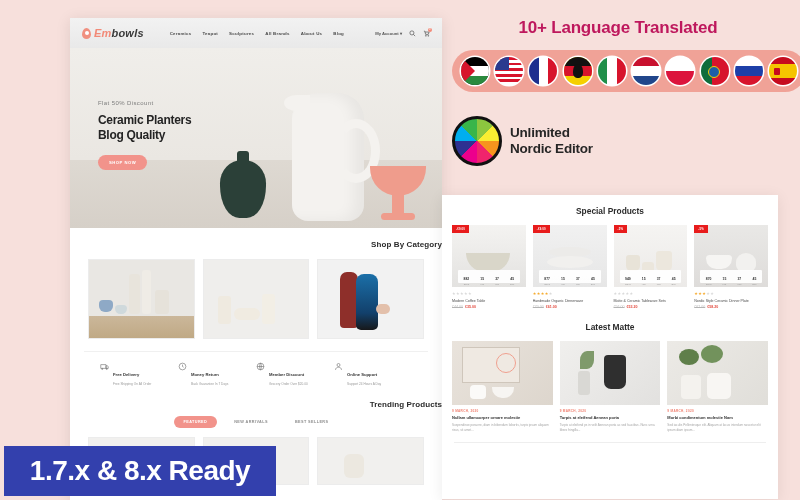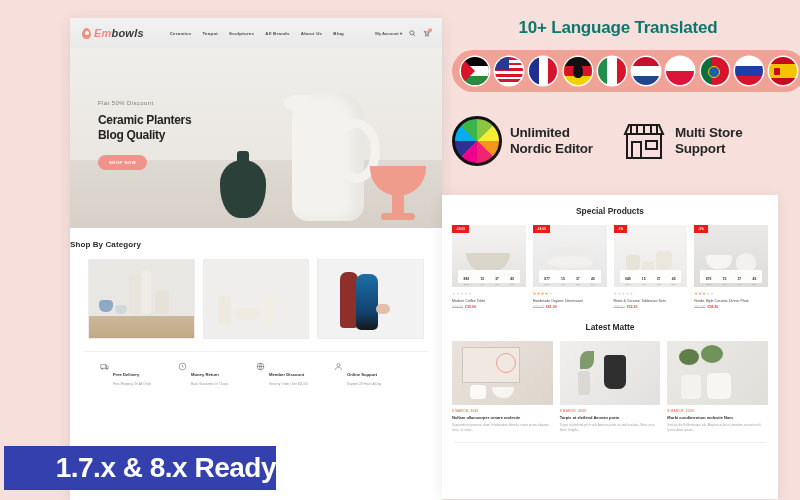--- a/index.html
+++ b/index.html
@@ -63,21 +63,21 @@
   .jug:before{content:"";position:absolute;right:-16px;top:26px;width:30px;height:46px;border:9px solid #f4f2ef;border-radius:50%;border-left-color:transparent;}
   .jug:after{content:"";position:absolute;left:-8px;top:2px;width:26px;height:16px;background:#f4f2ef;border-radius:50% 0 0 50%;}
   .bowl{
     position:absolute;left:300px;top:118px;width:56px;height:30px;background:#ef9c8c;
     border-radius:0 0 28px 28px;z-index:2;
   }
   .bowl:after{content:"";position:absolute;left:22px;top:29px;width:12px;height:22px;background:#ef9c8c;}
   .bowl:before{content:"";position:absolute;left:11px;top:47px;width:34px;height:7px;background:#ef9c8c;border-radius:4px;}
 
   
-  .sec-title{text-align:left;font-size:8px;font-weight:bold;color:#2b2b2b;letter-spacing:.1px;}
+  .sec-title{text-align:right;font-size:8px;font-weight:bold;color:#2b2b2b;letter-spacing:.1px;}
   .cat-row{display:flex;gap:8px;padding:0 18px;margin-top:10px;}
   .cat-card{flex:1;height:78px;border:1px solid #ececec;position:relative;overflow:hidden;background:#f3f2f0;}
   .c1{background:linear-gradient(180deg,#e9e7e3 0%,#e9e7e3 72%,#cbb79a 72%,#c0a985 100%);}
   .c2{background:#efeeec;}
   .c3{background:#f2f2f2;}
   .pot{position:absolute;border-radius:3px;}
   .feat-row{display:flex;padding:10px 16px 0;border-top:1px solid #f0f0f0;margin:12px 14px 0;}
   .feat{flex:1;display:flex;gap:4px;align-items:flex-start;}
   .feat-ico{width:9px;height:9px;color:#6b6b6b;flex:0 0 auto;}
   .feat-ico svg{width:9px;height:9px;display:block;}
@@ -120,21 +120,21 @@
   .blog{flex:1;}
   .blog-img{height:64px;overflow:hidden;position:relative;background:#efeeec;}
   .bdate{font-size:3.1px;color:#f08070;letter-spacing:.3px;margin-top:4px;font-weight:bold;}
   .btitle{font-size:4px;font-weight:bold;color:#2f2f2f;margin-top:2.5px;line-height:1.2;}
   .bdesc{font-size:3.1px;color:#a6a6a6;margin-top:2.5px;line-height:1.45;}
   .rp-rule{height:1px;background:#eee;margin:10px 12px 0;}
 
   
   .promo-title{
     position:absolute;left:442px;top:18px;width:352px;text-align:center;
-    font-size:17px;font-weight:bold;color:#0f766e;letter-spacing:-.2px;
+    font-size:17px;font-weight:bold;color:#be185d;letter-spacing:-.2px;
   }
   .flag-bar{
     position:absolute;left:452px;top:50px;width:336px;height:42px;background:#f0a297;
     border-radius:21px;display:flex;align-items:center;justify-content:space-between;padding:0 9px;
   }
   .flag{width:28px;height:28px;border-radius:50%;overflow:hidden;background:#fff;position:relative;flex:0 0 auto;
         box-shadow:0 0 0 1.5px #fff;}
   .flag > i{position:absolute;display:block;}
 
   
@@ -142,22 +142,22 @@
   .badge{display:flex;align-items:center;gap:8px;}
   .wheel{width:44px;height:44px;border-radius:50%;border:3px solid #111;overflow:hidden;position:relative;flex:0 0 auto;
     background:conic-gradient(#8cc63f 0deg 45deg,#f9ed32 45deg 90deg,#f7941e 90deg 135deg,#f0246c 135deg 180deg,
       #ec008c 180deg 225deg,#2e3192 225deg 270deg,#00aeef 270deg 315deg,#39b54a 315deg 360deg);}
   .store-ico{width:46px;height:40px;flex:0 0 auto;}
   .store-ico svg{width:46px;height:40px;display:block;}
   .badge-txt{font-size:13.5px;font-weight:bold;color:#262626;line-height:1.22;letter-spacing:-.2px;}
 
   
   .ver-banner{
-    position:absolute;left:4px;top:446px;width:272px;height:44px;background:#3340ad;
-    display:flex;align-items:center;justify-content:flex-end;
+    position:absolute;left:4px;top:446px;width:272px;height:50px;background:#3340ad;
+    display:flex;align-items:center;justify-content:center;
   }
   .ver-banner span{color:#fff;font-size:28px;font-weight:bold;letter-spacing:-.5px;}
 </style>
 </head>
 <body>
 
 <div class="stage">
 
   <div class="store">
 
@@ -276,20 +276,39 @@
               <path d="M4 21c0-4.5 3.6-7 8-7s8 2.5 8 7"></path>
             </svg>
         </span>
         <span>
           <span class="feat-t">Online Support</span>
           <span class="feat-s" style="display:block">Support 24 Hours A Day</span>
         </span>
       </div>
     </div>
 
+    <div style="margin-top:14px;">
+      <div class="sec-title">Trending Products</div>
+      <div class="tabs">
+        <span class="tab active">FEATURED</span>
+        <span class="tab">NEW ARRIVALS</span>
+        <span class="tab">BEST SELLERS</span>
+      </div>
+      <div class="trend-row">
+        <div class="trend-card">
+          <i class="pot" style="position:absolute;left:22px;top:20px;width:22px;height:16px;background:#e4e0d8;border-radius:4px 4px 9px 9px;"></i>
+        </div>
+        <div class="trend-card">
+          <i class="pot" style="position:absolute;left:24px;top:18px;width:26px;height:20px;background:#eae6de;border-radius:10px;"></i>
+        </div>
+        <div class="trend-card">
+          <i class="pot" style="position:absolute;left:26px;top:16px;width:20px;height:24px;background:#ece8e0;border-radius:6px;"></i>
+        </div>
+      </div>
+    </div>
   </div>
 
   <div class="right-panel">
     <div class="rp-title">Special Products</div>
 
     <div class="prod-row">
 
       <div class="prod">
         <div class="prod-img" style="background:linear-gradient(180deg,#f4f3f1,#e3e2e0)">
           <span class="sale-badge">-€9.00</span>
@@ -455,34 +474,19 @@
   </div>
 
   <div class="badges">
     <div class="badge">
       <span class="wheel"></span>
       <span class="badge-txt">
         <span style="display:block">Unlimited</span>
         <span style="display:block">Nordic Editor</span>
       </span>
     </div>
-    <div class="badge" style="margin-left:18px;">
-      <span class="store-ico">
-        <svg viewBox="0 0 46 40" fill="none" stroke="#1b1b1b" stroke-width="2">
-          <path d="M4 13h38l-4-9H8z"></path>
-          <path d="M6 13v24h34V13"></path>
-          <path d="M10 4v9M16 4v9M23 4v9M30 4v9M36 4v9"></path>
-          <rect x="11" y="21" width="9" height="16"></rect>
-          <rect x="25" y="20" width="11" height="8"></rect>
-        </svg>
-      </span>
-      <span class="badge-txt">
-        <span style="display:block">Multi Store</span>
-        <span style="display:block">Support</span>
-      </span>
-    </div>
   </div>
 
   <div class="ver-banner">
     <span>1.7.x &amp; 8.x Ready</span>
   </div>
 
 </div>
 
 </body></html>

